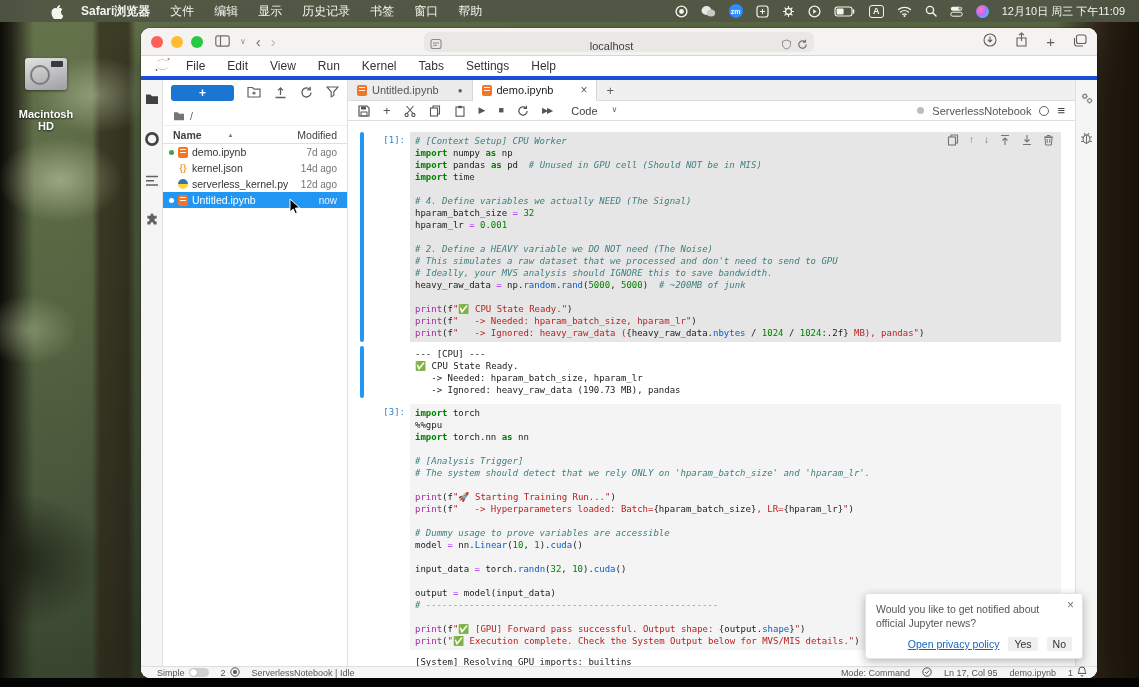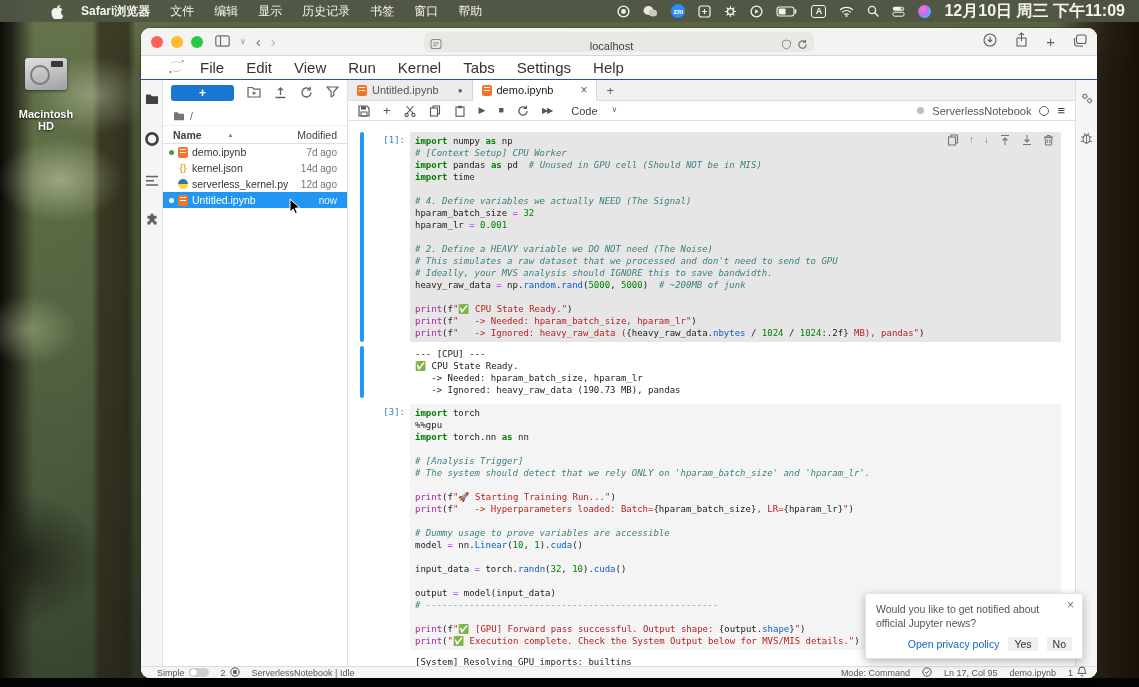--- a/index.html
+++ b/index.html
@@ -19,21 +19,21 @@
   }
   .desktop::after{content:"";position:absolute;left:0;right:0;bottom:0;height:9px;background:#050505;}
   
   .menubar{position:absolute;top:0;left:0;right:0;height:22px;background:rgba(80,86,68,.94);display:flex;align-items:center;color:#f4f4ef;font-size:12px;z-index:40;padding:0 14px;}
   .mb-left{display:flex;align-items:center;gap:0;}
   .mb-item{padding:0 10px;white-space:nowrap;}
   .mb-item.bold{font-weight:bold;}
   .mb-apple{margin:0 8px 0 36px;display:flex;align-items:center;}
   .mb-right{margin-left:auto;display:flex;align-items:center;gap:13px;}
   .mb-right svg{display:block;}
-  .mb-clock{white-space:nowrap;font-size:16px;font-weight:bold;}
+  .mb-clock{white-space:nowrap;font-size:11px;}
   .zm-badge{width:14px;height:14px;border-radius:50%;background:#2d8cff;color:#fff;font-size:7px;font-weight:bold;display:flex;align-items:center;justify-content:center;}
   .siri-badge{width:13px;height:13px;border-radius:50%;background:radial-gradient(circle at 35% 35%, #ff7ab2, #b96bff 45%, #3fc1ff 75%, #7df0c0);}
   .inputsrc{width:15px;height:13px;border:1.2px solid #f4f4ef;border-radius:3px;font-size:9px;display:flex;align-items:center;justify-content:center;font-weight:bold;}
   
   .disk{position:absolute;left:16px;top:58px;width:60px;text-align:center;z-index:2;}
   .disk-body{width:42px;height:32px;margin:0 auto;border-radius:3px;background:linear-gradient(165deg,#e2e2e2,#9f9fa2);position:relative;box-shadow:0 1px 3px rgba(0,0,0,.5);}
   .disk-body::before{content:"";position:absolute;left:5px;top:7px;width:16px;height:16px;border-radius:50%;border:2px solid #7c7c80;}
   .disk-body::after{content:"";position:absolute;right:4px;top:3px;width:12px;height:6px;background:#3a3a3e;border-radius:1px;}
   .disk-label{margin-top:18px;color:#fff;font-size:11px;font-weight:bold;text-shadow:0 1px 2px rgba(0,0,0,.8);}
   
@@ -42,21 +42,21 @@
   .traffic{display:flex;gap:8px;margin-right:12px;}
   .tl{width:12px;height:12px;border-radius:50%;}
   .tl.r{background:#ff5f57;}.tl.y{background:#febc2e;}.tl.g{background:#28c840;}
   .sf-group{display:flex;align-items:center;gap:10px;color:#6e6e6e;}
   .sf-fwd{color:#b9b7b4;}
   .addr{position:absolute;left:50%;transform:translateX(-50%);width:390px;height:20px;background:#e9e8e5;border-radius:6px;display:flex;align-items:flex-end;padding:0 6px;font-size:11px;color:#3c3c3c;}
   .addr .url{flex:1;text-align:center;}
   .sf-right{margin-left:auto;display:flex;align-items:center;gap:18px;color:#5f5f5f;}
   
   .jlab{flex:1;display:flex;flex-direction:column;min-height:0;background:#fff;}
-  .jmenu{height:24px;flex:none;border-bottom:1px solid #1d4ed8;display:flex;align-items:center;font-size:15px;color:#333;padding-left:25px;}
+  .jmenu{height:24px;flex:none;border-bottom:4px solid #1d4ed8;display:flex;align-items:center;font-size:12px;color:#333;padding-left:11px;}
   .jmenu .mitem{padding:0 11px;}
   .jlogo{margin:0 4px 0 2px;}
   .jmain{flex:1;display:flex;min-height:0;position:relative;}
   .abar{width:22px;flex:none;background:#f5f5f5;display:flex;flex-direction:column;align-items:center;color:#616161;}
   .abar.left{border-right:1px solid #e0e0e0;}
   .abar.rightbar{border-left:1px solid #e0e0e0;}
   .abar .aicon{margin-top:12px;}
   .abar .aicon.first{margin-top:11px;}
   .abar .aicon.big{margin-top:22px;}
   
@@ -112,21 +112,21 @@
   .tk-op{color:#aa22ff;}
   .tk-prop{color:#0a5ccc;}
   .tk-txt{color:#212121;}
   .gap4{height:4px;}
   .celltb{position:absolute;top:2px;right:7px;display:flex;align-items:center;gap:10px;color:#757575;font-size:10px;font-family:"Liberation Sans",sans-serif;}
   
   .notif{position:absolute;right:14px;bottom:7px;width:218px;background:#fff;border:1px solid #e3e3e3;box-shadow:0 3px 10px rgba(0,0,0,.28);border-radius:3px;padding:8px 10px 7px 10px;z-index:20;font-size:10.5px;color:#555;}
   .notif .nclose{position:absolute;top:4px;right:8px;color:#757575;font-size:12px;}
   .notif .msg{width:185px;line-height:1.35;}
   .notif .actions{display:flex;align-items:center;justify-content:flex-end;gap:9px;margin-top:7px;}
-  .notif .plink{color:#1565c0;}
+  .notif .plink{color:#1565c0;text-decoration:underline;}
   .notif .nbtn{background:#efefef;border-radius:2px;padding:1px 6px;color:#333;}
   
   .statusbar{height:12px;flex:none;background:#f5f5f5;border-top:1px solid #ddd;display:flex;align-items:center;font-size:9px;color:#555;padding:0 10px 0 16px;gap:12px;}
   .sb-right{margin-left:auto;display:flex;align-items:center;gap:12px;padding-left:48px;}
   .toggle{width:20px;height:9px;border-radius:5px;background:#cfcfcf;position:relative;}
   .toggle::before{content:"";position:absolute;left:1px;top:1px;width:7px;height:7px;border-radius:50%;background:#fff;box-shadow:0 0 1px rgba(0,0,0,.5);}
   .sgroup{display:flex;align-items:center;gap:4px;}
   
   .cursor{position:absolute;left:289px;top:198px;z-index:60;pointer-events:none;}
 </style>
@@ -407,22 +407,22 @@
               <span class="kcircle"></span>
               <span class="hamb">≡</span>
             </span>
           </div>
           <div class="nbscroll" id="cells">
               <div class="cellwrap sel">
                 <div class="crow">
                   <div class="collapser act"></div>
                   <div class="prompt">[1]:</div>
                   <div class="editor">
+                    <div class="cl"><span class="tk-com"># [Context Setup] CPU Worker</span></div>
                     <div class="cl"><span class="tk-kw">import</span><span class="tk-txt"> numpy </span><span class="tk-kw">as</span><span class="tk-txt"> np</span></div>
-                    <div class="cl"><span class="tk-com"># [Context Setup] CPU Worker</span></div>
                     <div class="cl"><span class="tk-kw">import</span><span class="tk-txt"> pandas </span><span class="tk-kw">as</span><span class="tk-txt"> pd  </span><span class="tk-com"># Unused in GPU cell (Should NOT be in MIS)</span></div>
                     <div class="cl"><span class="tk-kw">import</span><span class="tk-txt"> time</span></div>
                     <div class="cl">&nbsp;</div>
                     <div class="cl"><span class="tk-com"># 4. Define variables we actually NEED (The Signal)</span></div>
                     <div class="cl"><span class="tk-txt">hparam_batch_size </span><span class="tk-op">=</span><span class="tk-num"> 32</span></div>
                     <div class="cl"><span class="tk-txt">hparam_lr </span><span class="tk-op">=</span><span class="tk-num"> 0.001</span></div>
                     <div class="cl">&nbsp;</div>
                     <div class="cl"><span class="tk-com"># 2. Define a HEAVY variable we DO NOT need (The Noise)</span></div>
                     <div class="cl"><span class="tk-com"># This simulates a raw dataset that we processed and don't need to send to GPU</span></div>
                     <div class="cl"><span class="tk-com"># Ideally, your MVS analysis should IGNORE this to save bandwidth.</span></div>

